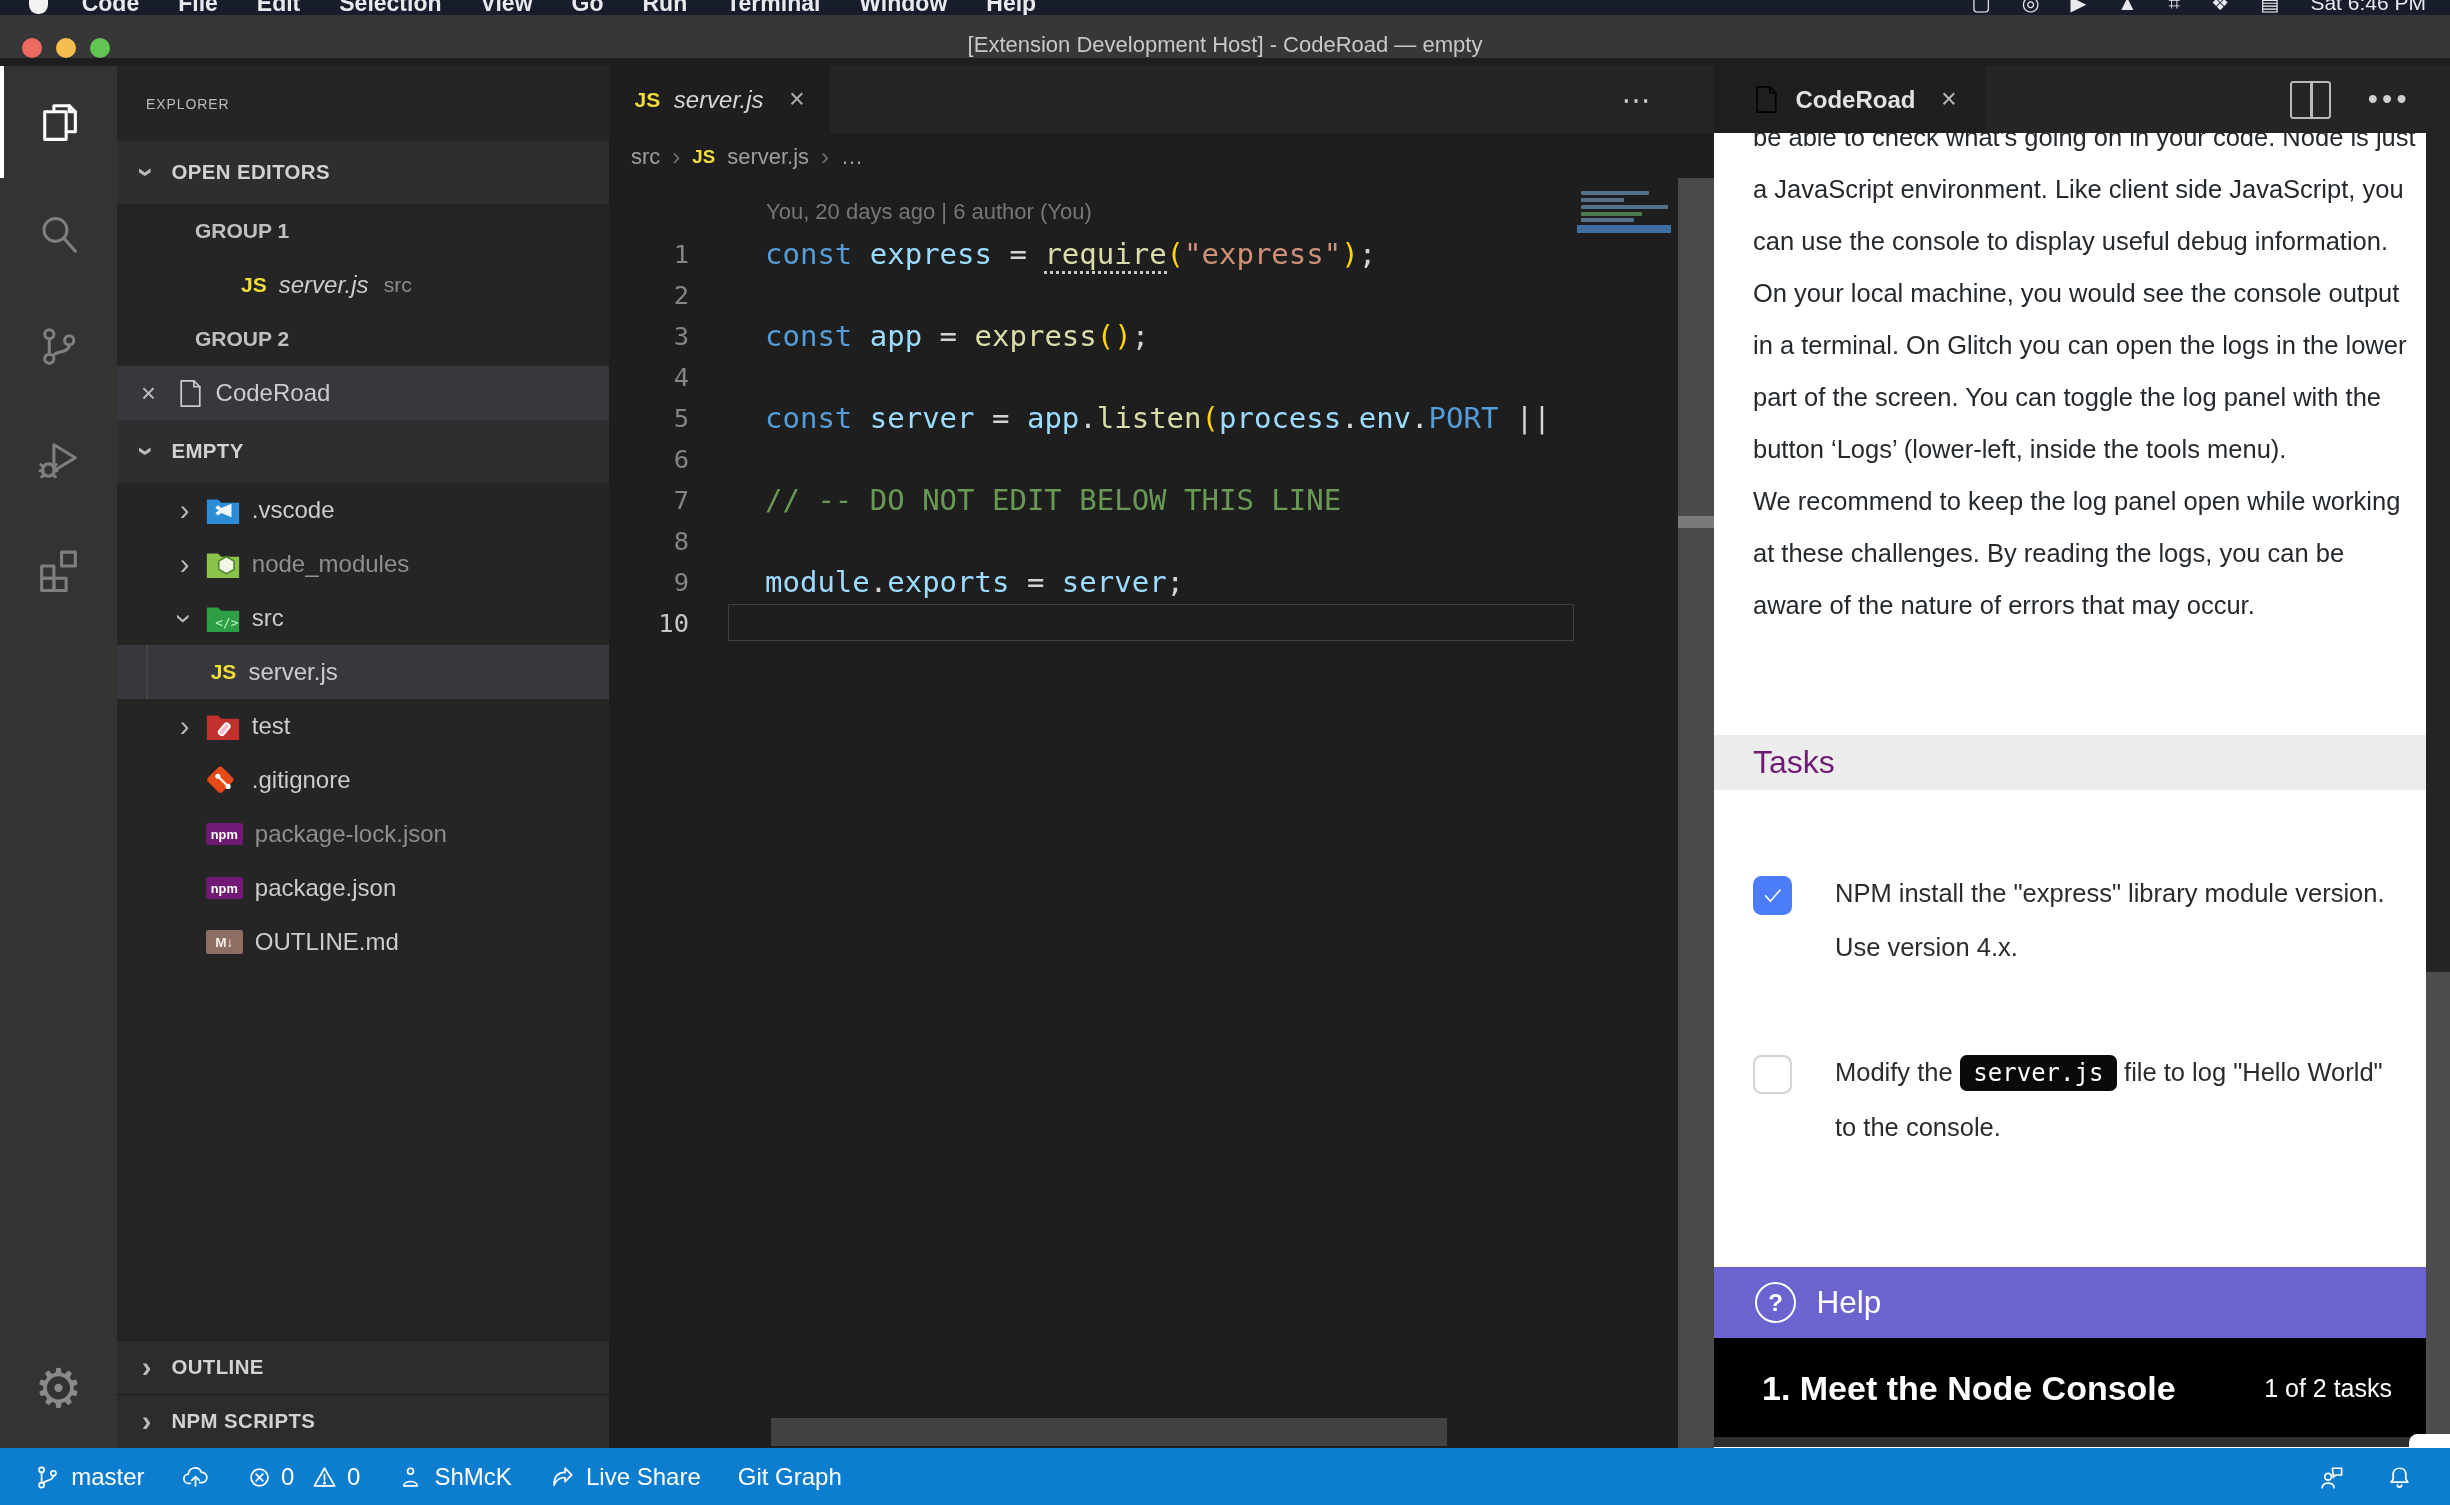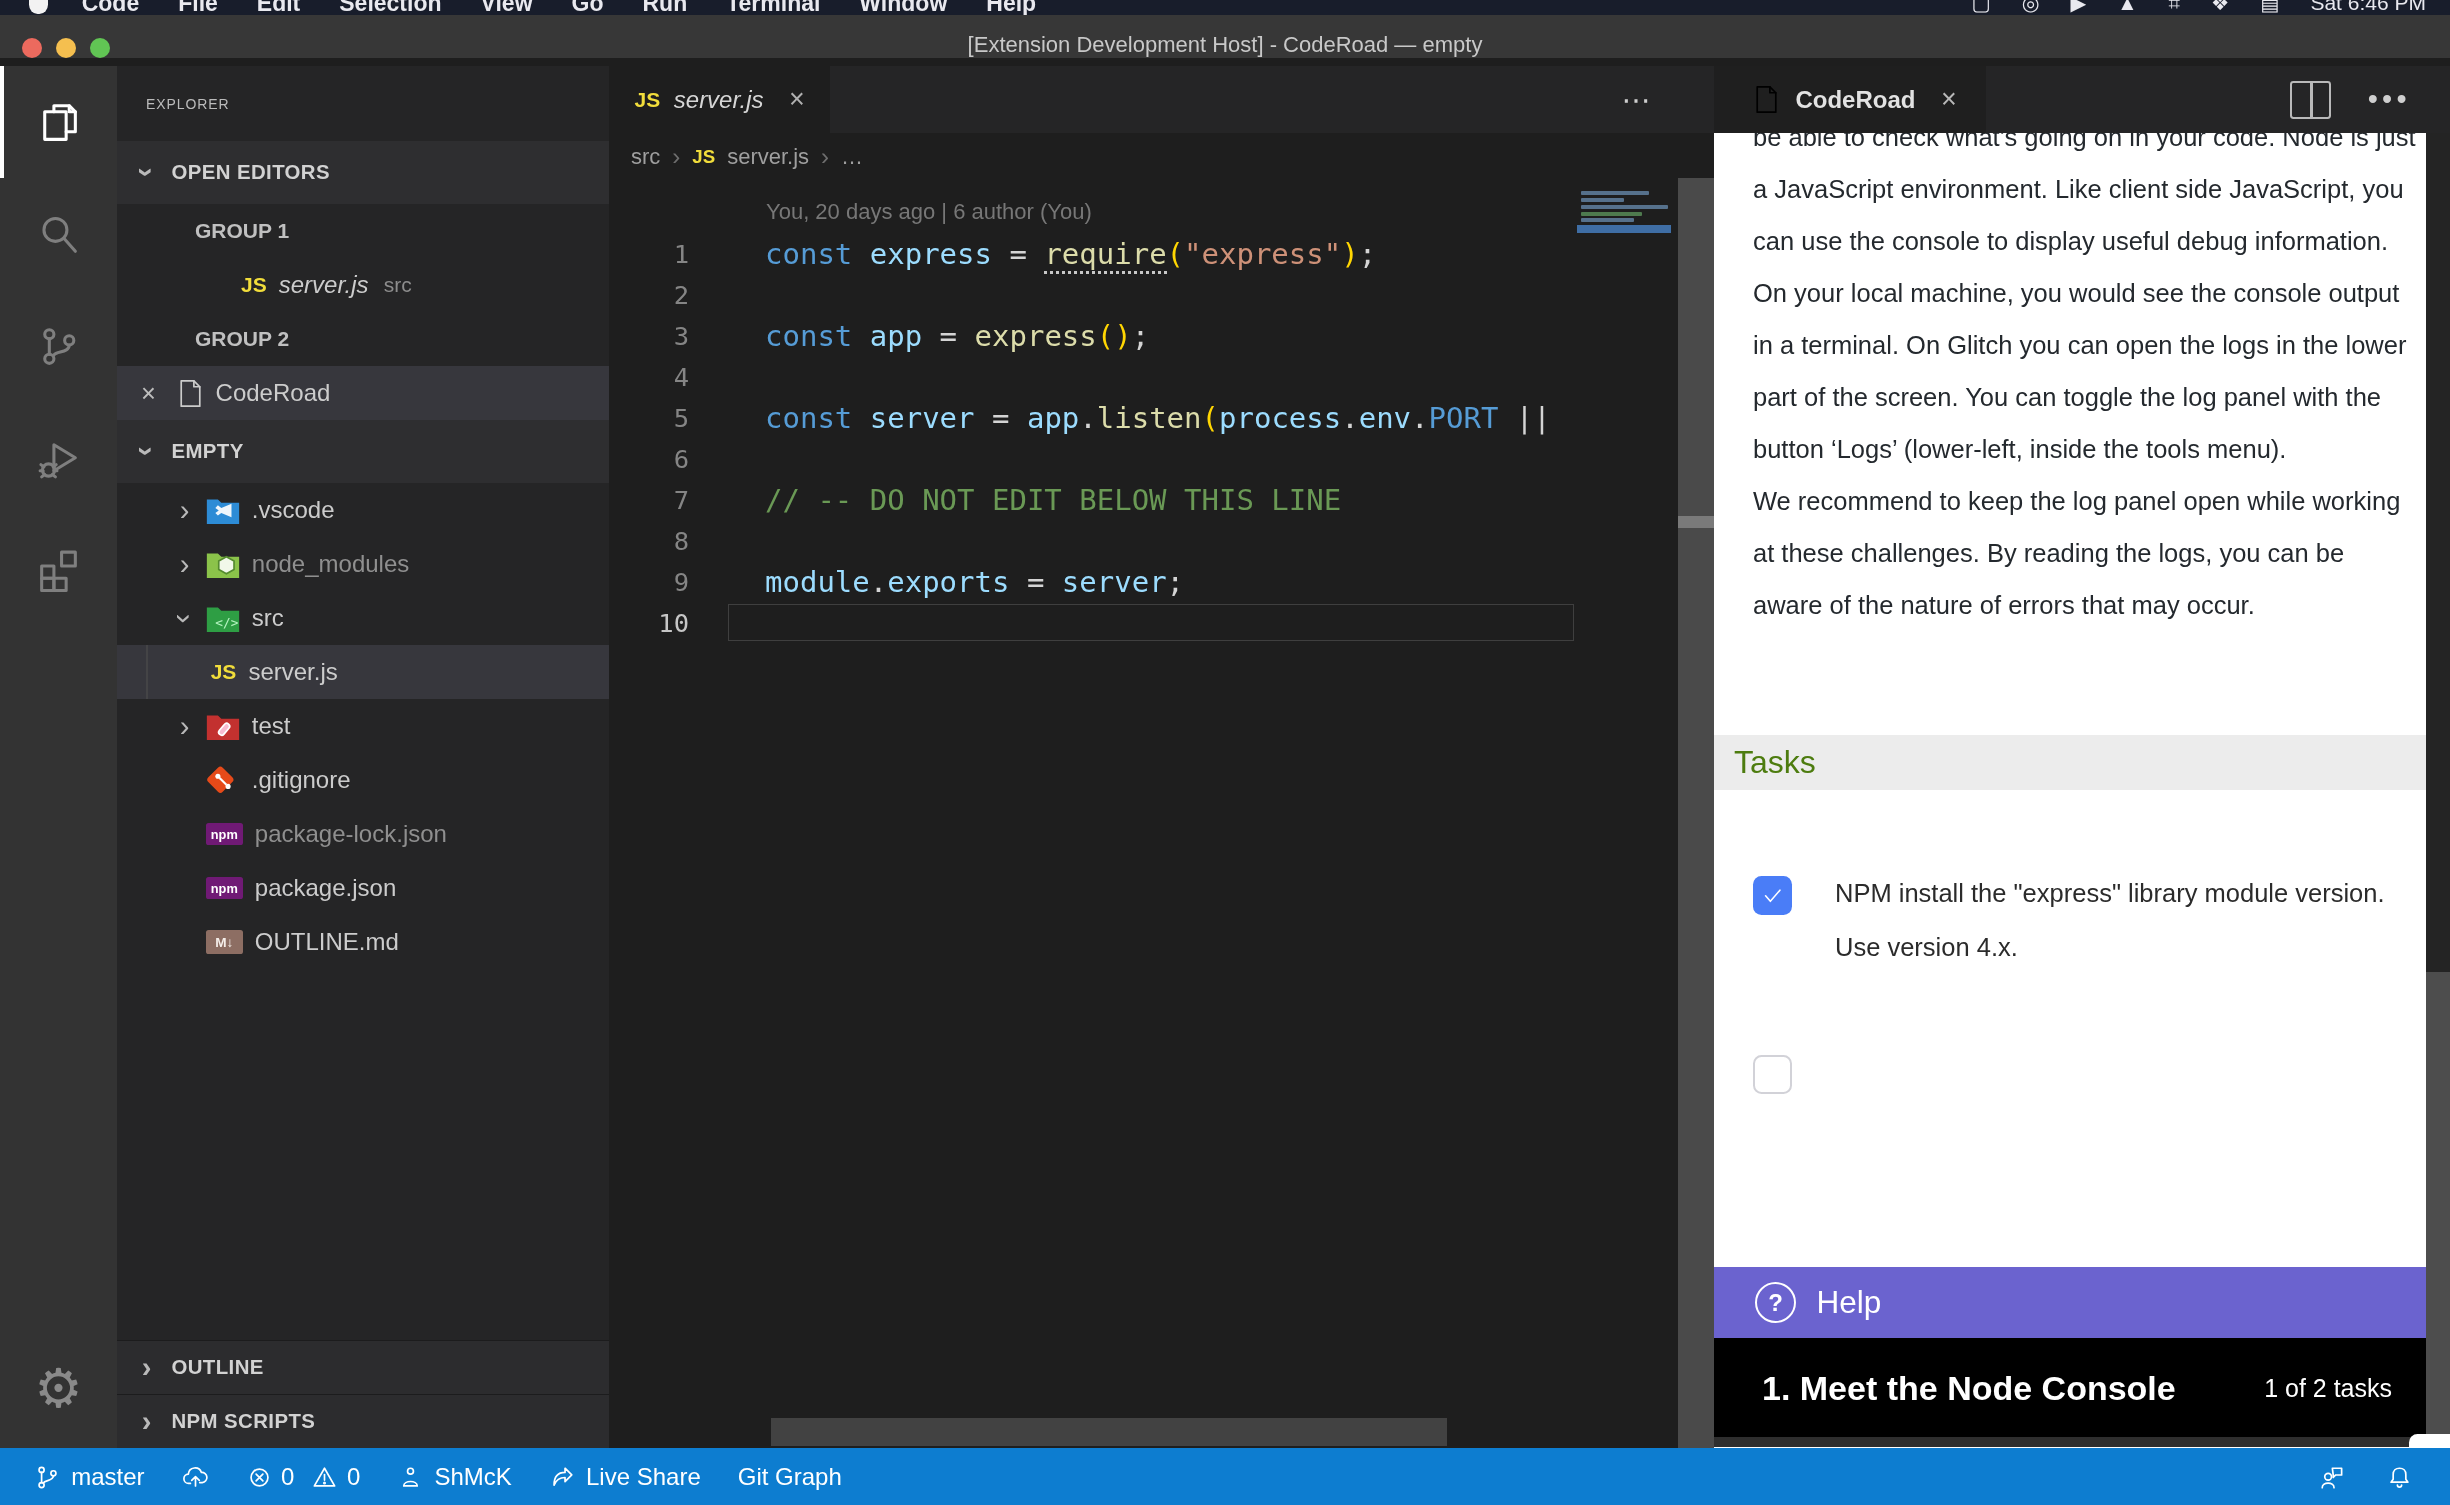--- a/index.html
+++ b/index.html
@@ -100,21 +100,21 @@
   .panel-actions{position:absolute;right:0;top:0;height:67px;display:flex;align-items:center;gap:37px;padding-right:39px;color:#c0c0c0;}
   .split-icon{width:37px;height:34px;border:2.6px solid #b9b9b9;border-radius:3.4px;position:relative;}
   .split-icon::after{content:"";position:absolute;left:50%;top:0;bottom:0;width:2.6px;background:#b9b9b9;}
   .dots{font-size:29px;letter-spacing:4.3px;color:#cfcfcf;}
   .webview{flex:1;position:relative;display:flex;overflow:hidden;}
   .wv-content{width:712px;background:#ffffff;position:relative;overflow:hidden;color:#24292e;}
   .wv-scroll{width:24px;background:#242424;position:relative;}
   .wv-scroll .thumb{position:absolute;left:0;right:0;top:839px;bottom:0;background:#4d4d4d;}
   .para{margin:-22px 0 0 0;padding:0 12px 0 39px;width:665px;font-size:25.5px;line-height:52px;white-space:pre-wrap;}
   .tasks-band{position:absolute;left:0;top:602px;width:100%;height:55px;background:#ececec;display:flex;align-items:center;}
-  .tasks-band .tt{font-size:32px;color:#4d7c0f;padding-left:20px;}
+  .tasks-band .tt{font-size:32px;color:#701a75;padding-left:39px;}
   .task{position:absolute;left:39px;display:flex;}
   .task1{top:733px;}
   .task2{top:912px;}
   .checkbox{width:39px;height:39px;border-radius:8.5px;flex-shrink:0;margin-top:10.2px;}
   .checkbox.checked{background:#4a7df7;display:flex;align-items:center;justify-content:center;}
   .checkbox.unchecked{background:#ffffff;border:2.6px solid #d2d2d8;box-sizing:border-box;}
   .task-text{margin-left:43px;width:561px;font-size:25.5px;line-height:54px;color:#2b2b2b;}
   .codechip{font-family:"DejaVu Sans Mono",monospace;font-size:24px;background:#0a0a0a;color:#ffffff;padding:4.3px 13.6px;border-radius:6.8px;}
   .helpbar{position:absolute;left:0;top:1134px;width:100%;height:71px;background:#6b63cf;display:flex;align-items:center;color:#ffffff;}
   .help-q{width:37px;height:37px;border:2.6px solid #ffffff;border-radius:50%;margin-left:41px;display:flex;align-items:center;justify-content:center;font-size:24px;font-weight:bold;}
@@ -423,20 +423,21 @@
             <span class="checkbox checked">
               <svg class="icon" viewBox="0 0 32 32" stroke-width="3.5" style="width:25.5px;height:25.5px;color:#fff;">
                   <polyline points="7,16 13,23 25,9"></polyline>
                 </svg>
             </span>
             <span class="task-text">NPM install the "express" library module version. Use version 4.x.</span>
           </div>
 
           <div class="task task2">
             <span class="checkbox unchecked"></span>
+            <span class="task-text"><span>Modify the </span><span class="codechip">server.js</span><span> file to log "Hello World" to the console.</span></span>
           </div>
 
           <div class="helpbar">
             <span class="help-q">?</span>
             <span class="help-label">Help</span>
           </div>
 
           <div class="wfooter">
             <span class="wf-title">1. Meet the Node Console</span>
             <span class="wf-progress">1 of 2 tasks</span>

